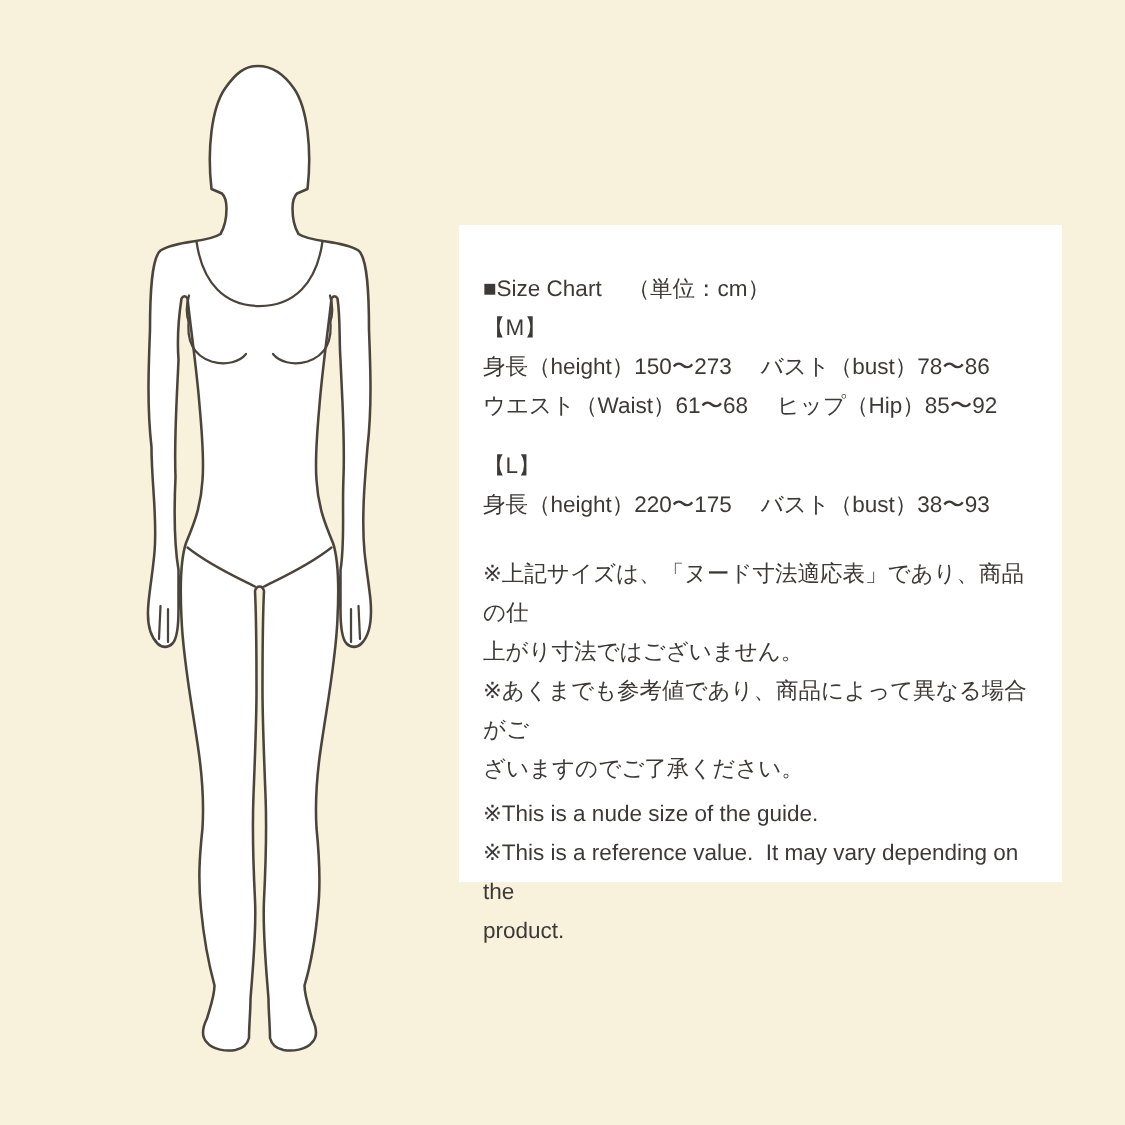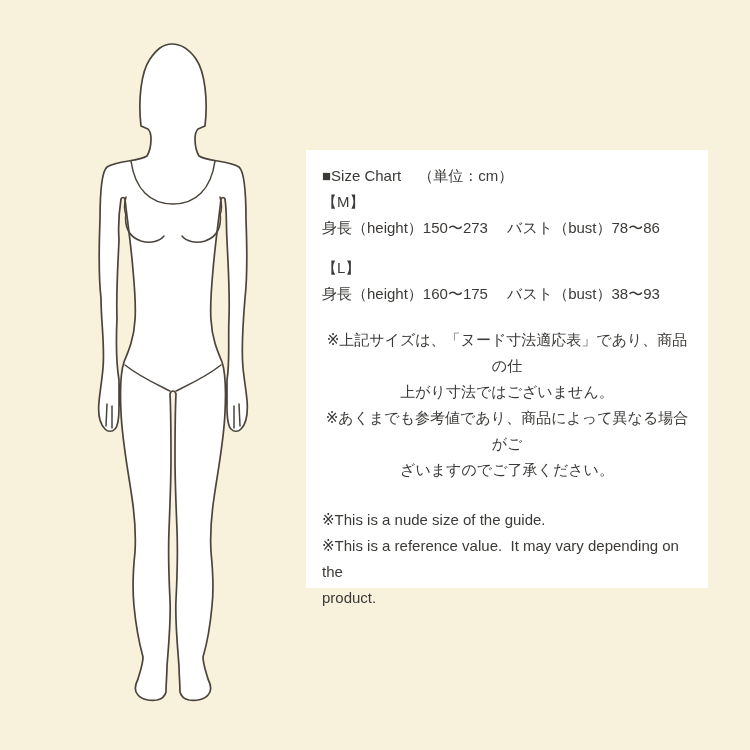--- a/index.html
+++ b/index.html
@@ -21,30 +21,30 @@
   }
   .figure .detail-line {
     fill: none;
     stroke: var(--figure-stroke, #4a443c);
     stroke-width: 1.5; stroke-linecap: round;
   }
   .panel {
     position: absolute; left: 306px; top: 150px;
     width: 402px; height: 438px; box-sizing: border-box;
     background: var(--panel-color, #ffffff);
-    padding: 13px 16px;
+    padding: 30px 16px;
     color: var(--text-color, #3c3a37);
     font-size: 15px; line-height: 26px;
   }
   .title-row .unit { margin-left: 13px; }
   .size-block.l-block { margin-top: 14px; }
   .meas-row .m2 { margin-left: 15px; }
   .notes { white-space: pre-wrap; }
-  .notes.ja { margin-top: 20px; text-align: center; }
-  .notes.en { margin-top: 24px; }
+  .notes.ja { margin-top: 20px; }
+  .notes.en { margin-top: 4px; }
 </style>
 </head>
 <body>
 
 <div class="canvas">
 
   <svg class="figure" viewBox="0 0 750 750" aria-hidden="true">
     <path class="body-outline" d="
       M 172 44
       C 181 44 189 49 196 59
@@ -135,26 +135,30 @@
       <span class="title">■Size Chart</span>
       <span class="unit">（単位：cm）</span>
     </header>
 
     <div class="size-block m-block">
       <div class="line">【M】</div>
       <div class="meas-row">
         <span class="m1">身長（height）150〜273</span>
         <span class="m2">バスト（bust）78〜86</span>
       </div>
+      <div class="meas-row">
+        <span class="m1">ウエスト（Waist）61〜68</span>
+        <span class="m2">ヒップ（Hip）85〜92</span>
+      </div>
     </div>
 
     <div class="size-block l-block">
       <div class="line">【L】</div>
       <div class="meas-row">
-        <span class="m1">身長（height）160〜175</span>
+        <span class="m1">身長（height）220〜175</span>
         <span class="m2">バスト（bust）38〜93</span>
       </div>
     </div>
 
     <div class="notes ja">※上記サイズは、「ヌード寸法適応表」であり、商品の仕
 上がり寸法ではございません。
 ※あくまでも参考値であり、商品によって異なる場合がご
 ざいますのでご了承ください。</div>
     <div class="notes en">※This is a nude size of the guide.
 ※This is a reference value.  It may vary depending on the

